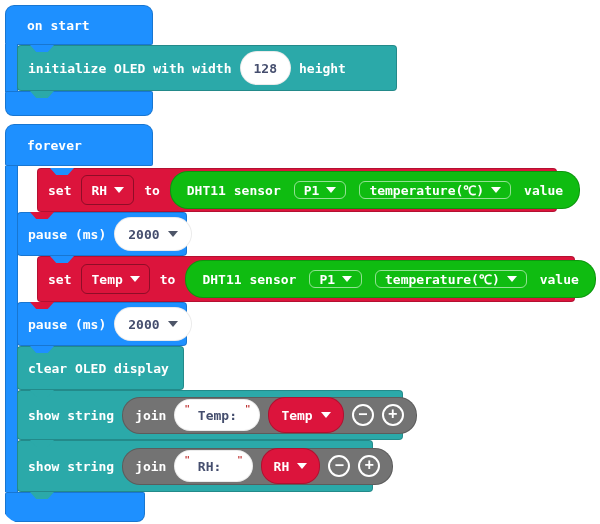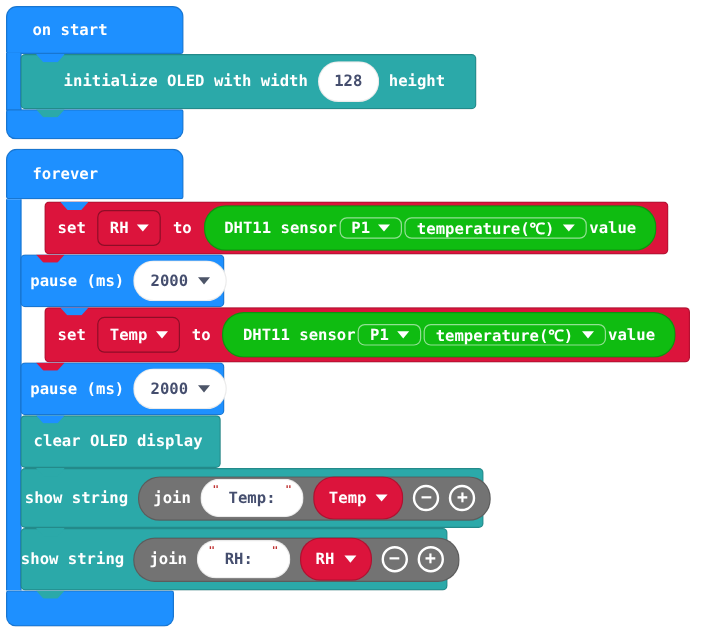--- a/index.html
+++ b/index.html
@@ -1,32 +1,32 @@
 <!DOCTYPE html>
 <html><head>
 <meta charset="utf-8">
 <style>
   html,body{margin:0;padding:0;background:#fff;}
   .canvas{position:relative;width:600px;height:524px;background:#ffffff;overflow:hidden;
-          font-family:"DejaVu Sans Mono",monospace;font-weight:bold;font-size:13px;color:#fff;}
+          font-family:"DejaVu Sans Mono",monospace;font-weight:bold;font-size:13px;color:#fff;border-radius:25px;}
   .blk{position:absolute;box-sizing:border-box;border:1px solid rgba(0,0,0,.18);}
   .blue{background:#1E90FF;}
   .teal{background:#2BA9A9;}
   .red{background:#DC143C;}
   .hat{border-radius:9px 9px 2px 2px;display:flex;align-items:center;padding-left:21px;}
   .spine{border-radius:0;border-top:none;border-bottom:none;}
   .cbottom{border-radius:2px 2px 8px 8px;}
   .row{border-radius:4px;display:flex;align-items:center;padding-left:10px;z-index:2;}
-  .row.g10{gap:10px;margin-left:20px;} .row.g8{gap:8px;justify-content:center;}
+  .row.g10{gap:10px;margin-left:20px;} .row.g8{gap:8px;}
   .bump{position:absolute;top:-1px;left:12px;width:24px;height:7px;z-index:5;
         clip-path:polygon(0 0,100% 0,74% 100%,26% 100%);}
   .bump-blue{background:#1E90FF;} .bump-red{background:#DC143C;} .bump-teal{background:#2BA9A9;}
   .lbl{white-space:pre;}
   .pill{display:flex;align-items:center;border-radius:18px;border:1px solid rgba(0,0,0,.2);}
-  .green-pill{background:#0FBC11;height:36px;padding:0 16px;gap:2px;}
+  .green-pill{background:#0FBC11;height:36px;padding:0 16px;gap:13px;}
   .gold-pill{background:#737373;height:35px;padding:0 12px;gap:8px;}
   .var-pill{background:#DC143C;height:34px;padding:0 12px;gap:8px;border-radius:17px;}
   .dd{display:flex;align-items:center;gap:7px;border-radius:6px;box-sizing:border-box;}
   .dd-red{border:1px solid rgba(0,0,0,.35);height:30px;padding:0 9px;}
   .dd-green{border:1px solid rgba(255,255,255,.55);height:18px;padding:0 9px;}
   .caret{width:0;height:0;border-left:5px solid transparent;border-right:5px solid transparent;
          border-top:6px solid #fff;}
   .caret.dark{border-top-color:#4d5568;}
   .field{background:#fff;color:#454e6e;border:1px solid rgba(0,0,0,.08);border-radius:17px;
          display:flex;align-items:center;justify-content:center;gap:8px;white-space:pre;}

